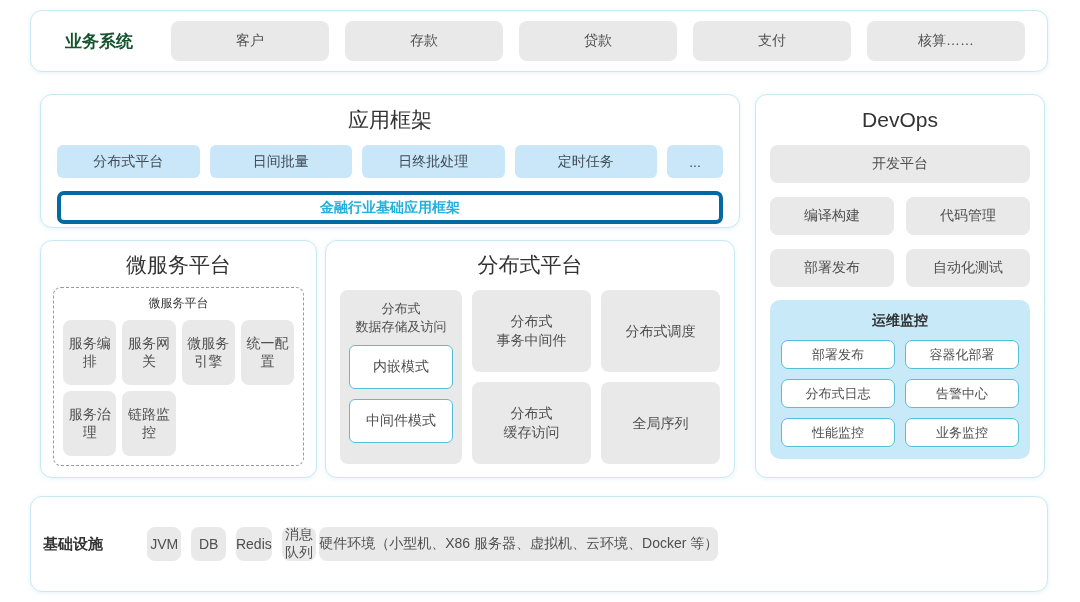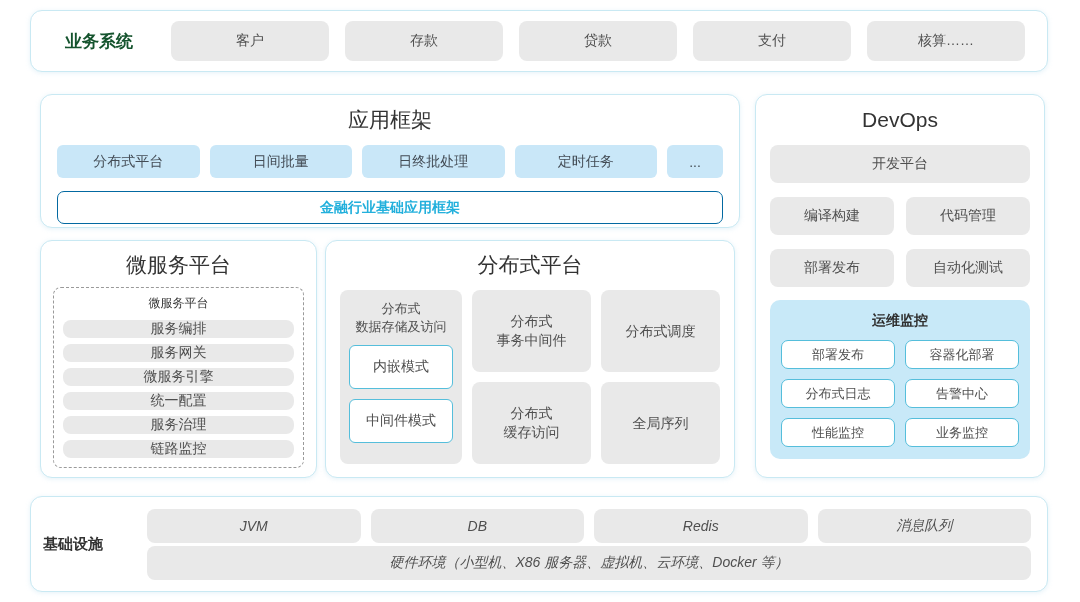--- a/index.html
+++ b/index.html
@@ -59,35 +59,35 @@
   #business .items { flex:1; display:flex; gap:16px; margin:0 22px 0 28px; }
   #business .items .gray-box { flex:1; height:40px; }
 
   
   #appfw { left:40px; top:94px; width:700px; height:134px; padding-top:11px; }
   #appfw .items { display:flex; gap:10px; margin:11px 16px 0; }
   #appfw .items .blue-box { flex:1; height:33px; }
   #appfw .items .blue-box.small { flex:0 0 56px; }
   #appfw .base-bar {
     margin:13px 16px 0; height:33px;
-    border:1px solid #0369a1; border-radius:7px;
+    border:4px solid #0369a1; border-radius:7px;
     color:#23b0dc; font-size:14px; font-weight:600;
     display:flex; align-items:center; justify-content:center;
   }
 
   
   #micro { left:40px; top:240px; width:277px; height:238px; padding-top:10px; display:flex; flex-direction:column; }
   #micro .dashed {
     flex:1; margin:8px 12px 11px;
     border:1px dashed #9a9a9a; border-radius:8px;
     padding:7px 9px 9px;
     display:flex; flex-direction:column;
   }
   #micro .inner-title { text-align:center; font-size:12px; color:#333; margin-bottom:8px; }
-  #micro .grid { flex:1; display:grid; grid-template-columns:1fr; gap:6px; }
+  #micro .grid { flex:1; display:grid; grid-template-columns:1fr 1fr 1fr 1fr; gap:6px; }
   #micro .grid .gray-box { height:auto; }
 
   
   #dist { left:325px; top:240px; width:410px; height:238px; padding-top:10px; display:flex; flex-direction:column; }
   #dist .body { flex:1; display:flex; gap:10px; margin:11px 14px 13px; }
   #dist .storage {
     flex:0 0 122px; background:#e9e9e9; border-radius:8px;
     display:flex; flex-direction:column; align-items:center;
     padding:10px 9px 9px;
   }
@@ -105,21 +105,21 @@
     margin:13px 14px 0; background:#c8e9f8; border-radius:10px;
     padding:9px 11px 12px;
   }
   #devops .monitor .m-title { text-align:center; font-size:14px; font-weight:600; color:#2f2f2f; margin:3px 0 10px; }
   #devops .monitor .m-grid { display:grid; grid-template-columns:1fr 1fr; gap:10px; }
   #devops .monitor .outline-box { height:29px; font-size:13px; }
 
   
   #infra { left:30px; top:496px; width:1018px; height:96px; display:flex; align-items:center; }
   #infra .side-label { margin-left:12px; width:78px; font-size:15px; font-weight:600; color:#333; flex:0 0 auto; }
-  #infra .content { flex:1; display:flex; flex-direction:column; gap:3px; margin:0 16px 0 26px;font-style:italic; }
+  #infra .content { flex:1; display:flex; flex-direction:row; gap:3px; margin:0 16px 0 26px; }
   #infra .row { display:flex; gap:10px; }
   #infra .row .gray-box { flex:1; height:34px; }
   #infra .hardware { height:34px; }
 </style>
 </head>
 <body>
 
 <div id="business" class="panel">
   <div class="side-label">业务系统</div>
   <div class="items">

